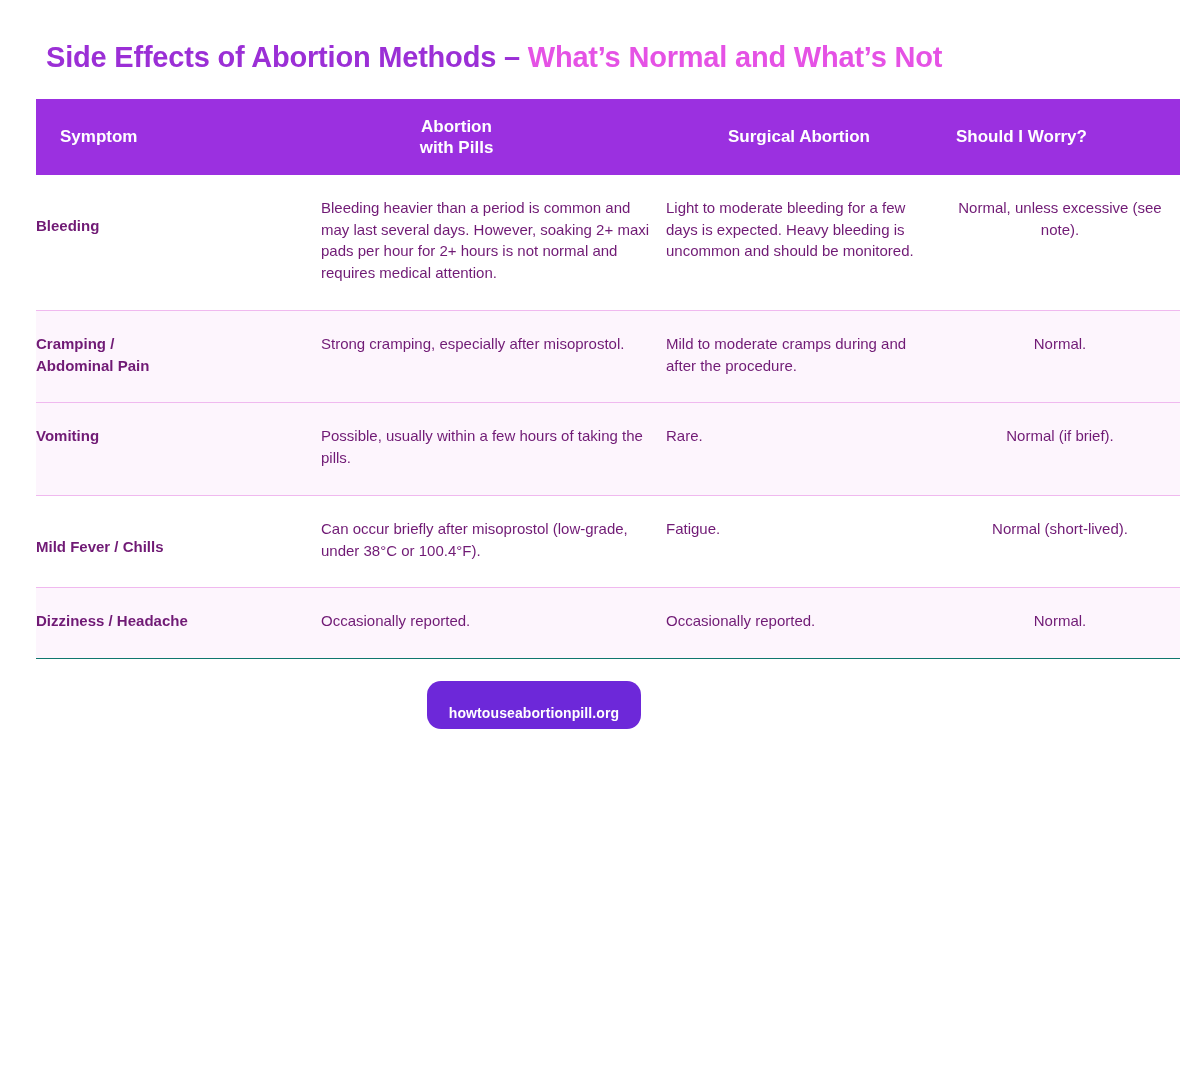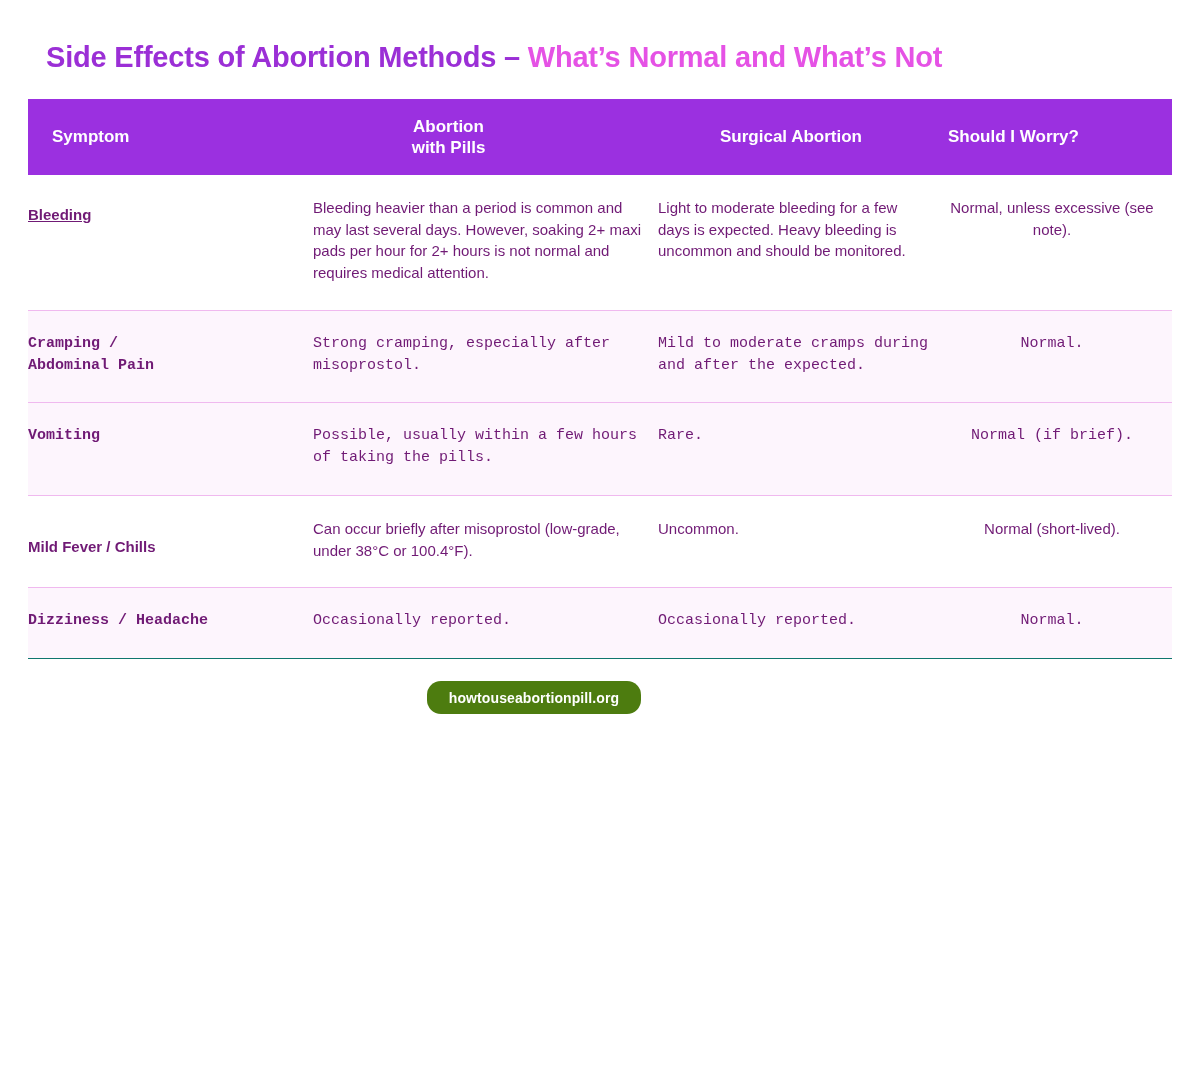--- a/index.html
+++ b/index.html
@@ -31,21 +31,21 @@
     line-height: 1.2;
     color: #9b2fd6;
     white-space: nowrap;
   }
   .title .part-a { color: #9b2fd6; }
   .title .part-dash { color: #9b2fd6; }
   .title .part-b { color: #e552e5; }
 
   
   .table-wrap {
-    margin: 24px 0 0 4px;
+    margin: 24px 0 0 12px;
     padding: 0 0 0 0;
   }
   table.matrix {
     border-collapse: collapse;
     width: 1144px;
     margin-left: 2px;
     table-layout: fixed;
   }
   table.matrix thead th {
     background: #9b30e0;
@@ -75,63 +75,62 @@
     font-size: 15px;
     color: #701a75;
     line-height: 1.45;
     vertical-align: top;
     padding: 22px 16px 26px 0;
     border-bottom: 1px solid #f0b9ef;
     background: #ffffff;
   }
   table.matrix tbody tr.alt td {
     background: #fdf5fd;
-    font-family: Liberation Mono, monospace;
   }
   td.sym {
     color: #9b30e0;
     font-weight: bold;
     font-size: 16px;
     padding-left: 24px;
     padding-top: 22px;
     line-height: 1.45;
   }
   td.c-pills { padding-left: 24px; }
   td.c-surgical { padding-left: 22px; }
   td.c-worry { padding-left: 22px; padding-right: 10px; text-align: center; }
   td.indent { padding-left: 30px; }
 
   
-  tr.r-bleeding td.sym { padding-top: 29px; text-decoration: underline; }
+  tr.r-bleeding td.sym { padding-top: 40px; }
   tr.r-cramping td.sym { padding-top: 22px; }
   tr.r-fever td.sym { padding-top: 40px; }
   tr.r-fever td.c-surgical,
   tr.r-fever td.c-worry { padding-top: 22px; }
   tr.r-fatigue td.sym { padding-top: 32px; }
   tr.r-fatigue td.c-surgical,
   tr.r-fatigue td.c-worry { padding-top: 22px; }
   tr.r-diarrhea td { padding-top: 26px; padding-bottom: 30px; }
   tr.r-dizziness td { padding-top: 24px; padding-bottom: 28px; }
 
   tbody tr:last-child td { border-bottom: 1px solid #0f766e; }
 
   
   .footer {
     display: flex;
     justify-content: center;
     align-items: center;
     margin-top: 22px;
   }
   .badge {
-    background: #4d7c0f;
+    background: #6d28d9;
     color: #ffffff;
     font-size: 14px;
     font-weight: bold;
     border-radius: 14px;
-    padding: 9px 22px 8px 22px;
+    padding: 24px 22px 8px 22px;
     letter-spacing: 0.1px;
     text-decoration: none;
     display: inline-block;
   }
 </style>
 </head>
 <body>
 
 <div class="page">
 
@@ -174,36 +173,36 @@
           <td class="c-surgical">Light to moderate bleeding for a few days is expected. Heavy bleeding is uncommon and should be monitored.</td>
           <td class="c-worry">Normal, unless excessive (see note).</td>
         </tr>
 
         <tr class="alt r-cramping">
           <td class="sym">
             <div>Cramping /</div>
             <div>Abdominal Pain</div>
           </td>
           <td class="c-pills">Strong cramping, especially after misoprostol.</td>
-          <td class="c-surgical">Mild to moderate cramps during and after the expected.</td>
+          <td class="c-surgical">Mild to moderate cramps during and after the procedure.</td>
           <td class="c-worry">Normal.</td>
         </tr>
 
 
         <tr class="alt">
           <td class="sym">Vomiting</td>
           <td class="c-pills">Possible, usually within a few hours of taking the pills.</td>
           <td class="c-surgical">Rare.</td>
           <td class="c-worry">Normal (if brief).</td>
         </tr>
 
         <tr class="r-fever">
           <td class="sym">Mild Fever / Chills</td>
           <td class="c-pills indent">Can occur briefly after misoprostol (low-grade, under 38°C or 100.4°F).</td>
-          <td class="c-surgical">Uncommon.</td>
+          <td class="c-surgical">Fatigue.</td>
           <td class="c-worry indent">Normal (short-lived).</td>
         </tr>
 
 
 
         <tr class="alt r-dizziness">
           <td class="sym">Dizziness / Headache</td>
           <td class="c-pills">Occasionally reported.</td>
           <td class="c-surgical">Occasionally reported.</td>
           <td class="c-worry">Normal.</td>

